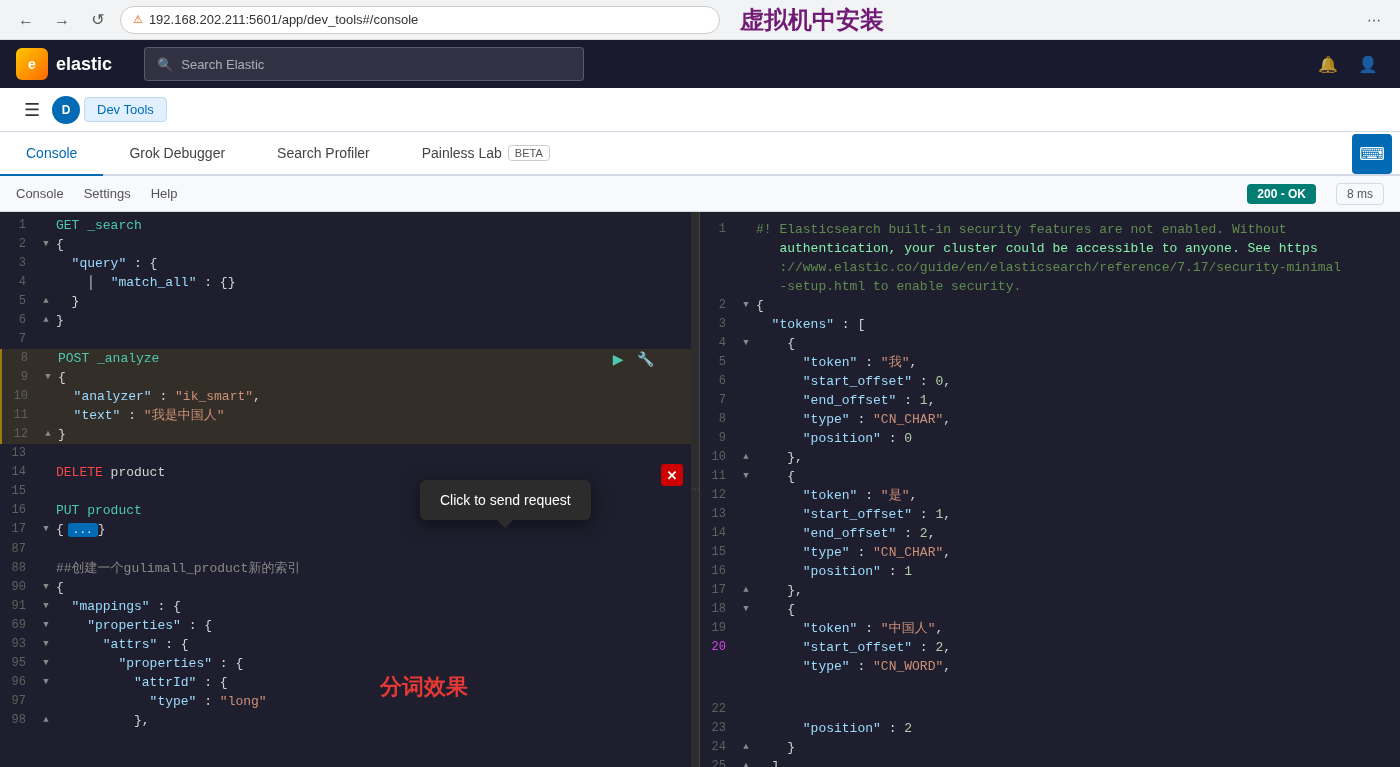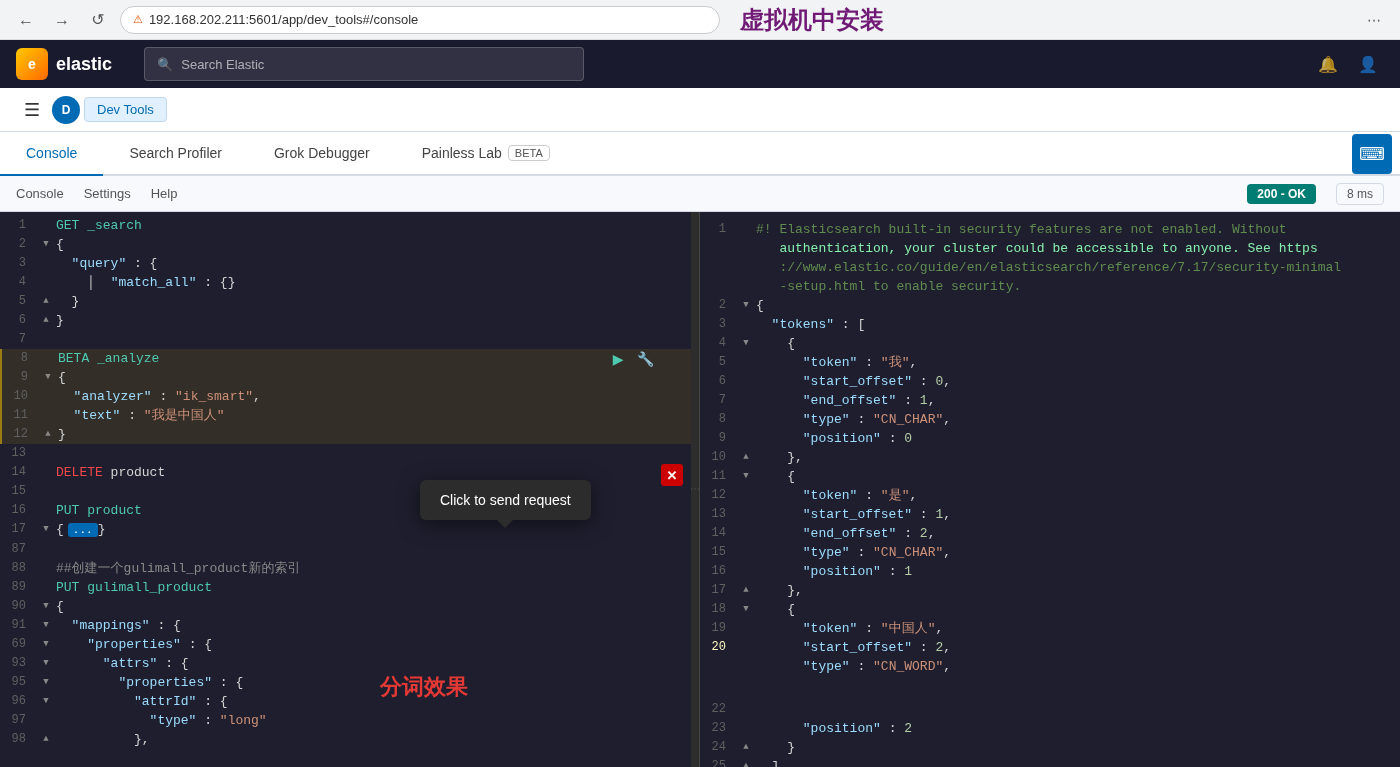--- a/index.html
+++ b/index.html
@@ -333,24 +333,24 @@
   <button class="menu-btn">☰</button>
   <div class="user-avatar">D</div>
   <div class="dev-tools-badge">Dev Tools</div>
 </div>
 
 <div class="devtools-tabs">
   <div class="tab active">
     <span>Console</span>
   </div>
   <div class="tab">
+    <span>Grok Debugger</span>
+  </div>
+  <div class="tab">
     <span>Search Profiler</span>
-  </div>
-  <div class="tab">
-    <span>Grok Debugger</span>
   </div>
   <div class="tab">
     <span>Painless Lab</span>
     <span class="beta-badge">BETA</span>
   </div>
   <button class="tab-icon-btn" style="margin-left:auto;">⌨</button>
 </div>
 
 <div class="console-toolbar">
   <span class="console-toolbar-item">Console</span>
@@ -403,21 +403,21 @@
 
       <div class="code-line">
         <span class="line-num">7</span>
         <span class="line-icon"></span>
         <span class="line-content"></span>
       </div>
 
       <div class="code-line" style="background:rgba(255,200,0,0.1); border-left: 2px solid rgba(255,200,0,0.5);">
         <span class="line-num">8</span>
         <span class="line-icon"></span>
-        <span class="line-content c-green">BETA _analyze</span>
+        <span class="line-content c-green">POST _analyze</span>
         <span style="position:absolute; right:40px; display:flex; gap:6px; top:inherit;">
           <button class="action-btn" style="color:#4ec9b0;">▶</button>
           <button class="action-btn" style="color:#888;">🔧</button>
         </span>
       </div>
       <div class="code-line" style="background:rgba(255,200,0,0.1); border-left: 2px solid rgba(255,200,0,0.5);">
         <span class="line-num">9</span>
         <span class="line-icon c-gray" style="font-size:9px;">▼</span>
         <span class="line-content c-white">{</span>
       </div>
@@ -472,25 +472,20 @@
         <span class="line-icon"></span>
         <span class="line-content"></span>
       </div>
 
       <div class="code-line">
         <span class="line-num">88</span>
         <span class="line-icon"></span>
         <span class="line-content c-gray">##创建一个gulimall_product新的索引</span>
       </div>
 
-      <div class="code-line">
-        <span class="line-num">89</span>
-        <span class="line-icon"></span>
-        <span class="line-content c-green">PUT gulimall_product</span>
-      </div>
 
       <div class="code-line">
         <span class="line-num">90</span>
         <span class="line-icon c-gray" style="font-size:9px;">▼</span>
         <span class="line-content c-white">{</span>
       </div>
 
       <div class="code-line">
         <span class="line-num">91</span>
         <span class="line-icon c-gray" style="font-size:9px;">▼</span>
@@ -679,21 +674,21 @@
         <span class="line-content" style="color:#d4d4d4;">    {</span>
       </div>
 
       <div class="code-line">
         <span class="line-num" style="color:#606060;">19</span>
         <span class="line-icon"></span>
         <span class="line-content"><span style="color:#9cdcfe;">      "token"</span><span style="color:#d4d4d4;"> : </span><span style="color:#ce9178;">"中国人"</span><span style="color:#d4d4d4;">,</span></span>
       </div>
 
       <div class="code-line">
-        <span class="line-num" style="color:#fef9c3;">20</span>
+        <span class="line-num" style="color:#d946ef;">20</span>
         <span class="line-icon"></span>
         <span class="line-content"><span style="color:#9cdcfe;">      "start_offset"</span><span style="color:#d4d4d4;"> : </span><span style="color:#b5cea8;">2</span><span style="color:#d4d4d4;">,</span></span>
       </div>
 
 
       <div class="code-line">
         <span class="line-num" style="color:#606060;margin-top:43px;">22</span>
         <span class="line-icon"></span>
         <span class="line-content"><span style="color:#9cdcfe;">      "type"</span><span style="color:#d4d4d4;"> : </span><span style="color:#ce9178;">"CN_WORD"</span><span style="color:#d4d4d4;">,</span></span>
       </div>

